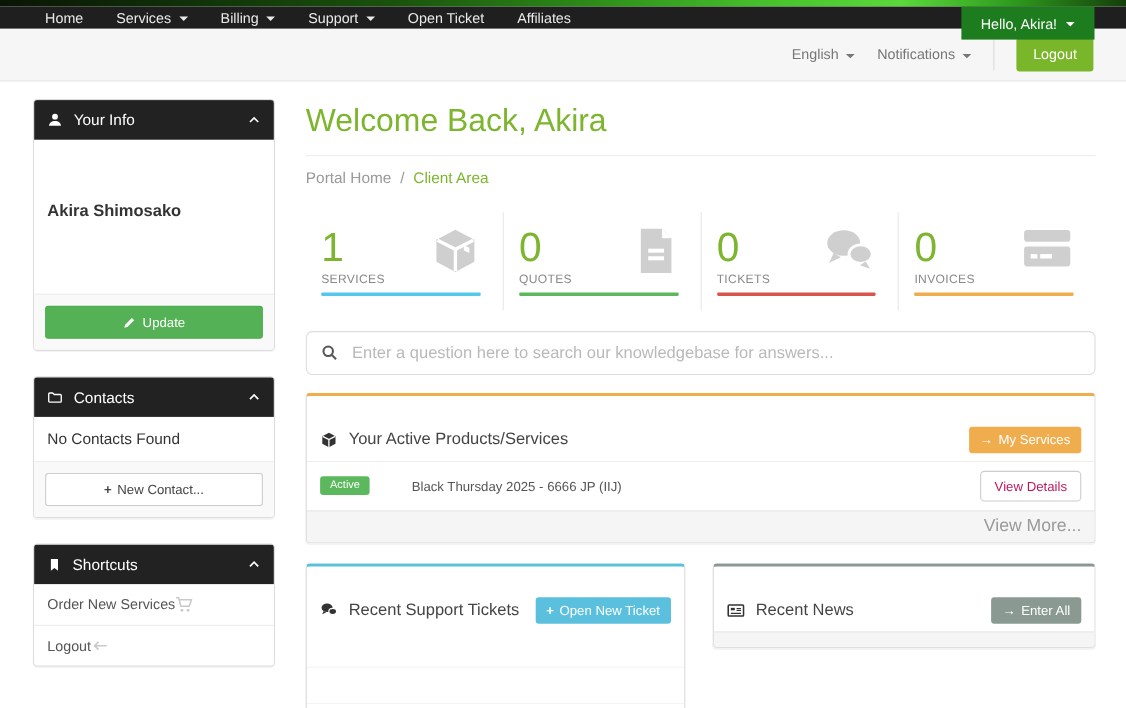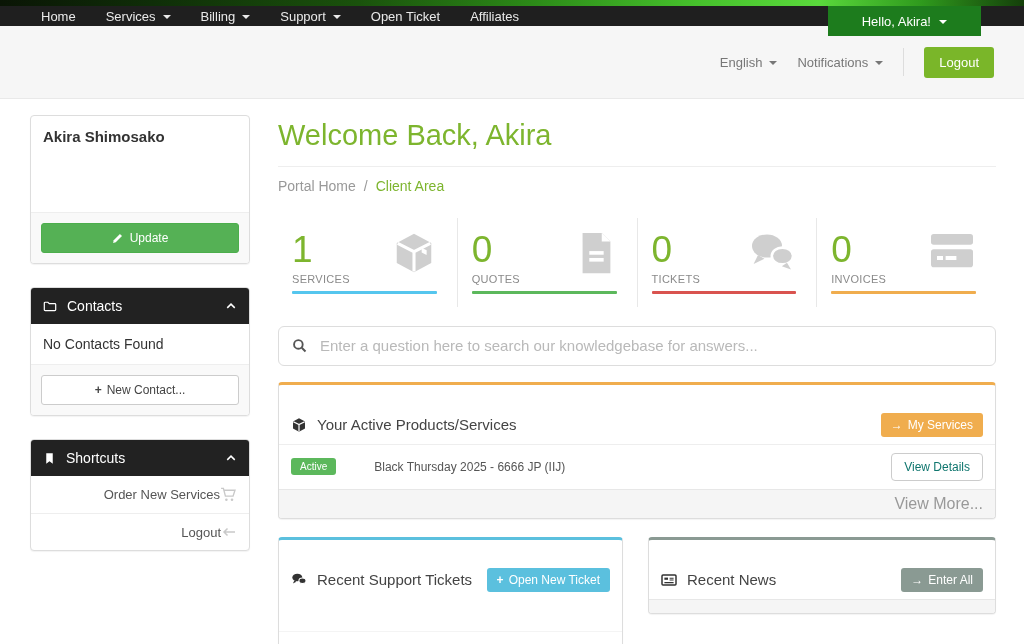--- a/index.html
+++ b/index.html
@@ -10,41 +10,41 @@
     background:#fff; color:#333;
   }
   
   .top-strip { height:6px;
     background:linear-gradient(90deg,#0a1505 0%,#0f2e08 15%,#1a520c 35%,#2c8a18 52%,#46c12c 68%,#5ad83c 80%,#2f9a1d 90%,#143f0a 100%);
   }
   
   .navbar { height:20px; background:#1f1f1f; display:flex; align-items:stretch; padding-left:26px; position:relative; }
   .nav-item { display:flex; align-items:center; gap:7px; padding:0 15px; color:#e9e9e9; font-size:13px; cursor:pointer; }
   .caret { display:inline-block; width:0; height:0; border-left:4px solid transparent; border-right:4px solid transparent; border-top:4px solid currentColor; margin-top:2px; }
-  .account-btn { position:absolute; right:43px; top:0; height:30px; background:#1d7c1d; color:#fff; display:flex; align-items:center; gap:8px; padding:0 34px; font-size:13px; cursor:pointer; border:none; }
-  
-  .subheader { height:73px; background:#f6f6f6; border-bottom:1px solid #e9e9e9; display:flex; align-items:center; justify-content:flex-end; gap:20px; padding-right:30px; }
+  .account-btn { position:absolute; right:29px; top:0; height:30px; background:#1d7c1d; color:#fff; display:flex; align-items:center; gap:8px; padding:0 18px; font-size:13px; cursor:pointer; border:none; }
+  
+  .subheader { height:48px; background:#f6f6f6; border-bottom:1px solid #e9e9e9; display:flex; align-items:center; justify-content:flex-end; gap:20px; padding-right:30px; }
   .sub-link { color:#777; font-size:13px; display:flex; gap:7px; align-items:center; cursor:pointer; }
   .sub-divider { width:1px; height:28px; background:#ddd; }
   .logout-btn { background:#7ab629; color:#fff; font-size:13px; padding:8px 15px; border-radius:3px; border:none; cursor:pointer; }
   
   .content { display:flex; padding:16px 28px 0 30px; gap:28px; }
   .sidebar { width:220px; flex:none; }
   .main { flex:1; min-width:0; }
   
   .panel-side { border:1px solid #ddd; border-radius:4px; margin-bottom:23px; box-shadow:0 1px 1px rgba(0,0,0,.05); overflow:hidden; background:#fff; }
   .panel-side-header { background:#222; color:#fff; padding:10px 12px; font-size:14px; display:flex; align-items:center; gap:10px; cursor:pointer; }
   .panel-side-header .flex { flex:1; }
   .side-body { padding:12px; font-size:14px; color:#333; }
   .name-text { font-weight:bold; font-size:15px; }
-  .your-info-body { min-height:96px; }
+  .your-info-body { min-height:96px;margin-top:44px; }
   .side-footer { background:#f9f9f9; border-top:1px solid #eee; padding:10px; }
   .update-btn { width:100%; background:#55b155; border:1px solid #4cae4c; color:#fff; font-size:12px; padding:7px 0; border-radius:3px; display:flex; justify-content:center; align-items:center; gap:7px; cursor:pointer; }
   .new-contact-btn { width:100%; background:#fff; border:1px solid #ccc; color:#444; font-size:12px; padding:7px 0; border-radius:3px; display:flex; justify-content:center; align-items:center; gap:5px; cursor:pointer; }
-  .shortcut-item { display:flex; align-items:center; justify-content:flex-end; padding:10px 12px; font-size:13px; color:#555; cursor:pointer; }
+  .shortcut-item { display:flex; align-items:center; justify-content:flex-start; padding:10px 12px; font-size:13px; color:#555; cursor:pointer; }
   .shortcut-item + .shortcut-item { border-top:1px solid #eee; }
   .shortcut-icon { color:#c9c9c9; }
   
   .page-heading { font-size:29px; font-weight:400; color:#7db52e; margin:4px 0 14px; }
   .heading-rule { border:none; border-top:1px solid #eee; margin:0 0 11px; }
   .breadcrumb { font-size:14px; color:#999; display:flex; gap:8px; }
   .breadcrumb .current { color:#7db52e; }
   
   .stats-row { display:flex; margin-top:24px; }
   .stat-tile { flex:1; position:relative; padding:13px 20px 13px 14px; }
@@ -64,21 +64,21 @@
   .panel-header { display:flex; align-items:center; gap:10px; padding:7px 12px; min-height:33px;margin-top:21px; }
   .panel-header svg { color:#333; flex:none; }
   .panel-title { font-size:15px; color:#444; }
   .header-btn { margin-left:auto; border:none; border-radius:3px; color:#fff; font-size:12px; padding:5px 10px; display:flex; align-items:center; gap:5px; cursor:pointer; }
   .btn-orange { background:#f0ad4e; }
   .btn-blue { background:#5bc0de; }
   .btn-gray { background:#8a9a93; }
   .product-row { border-top:1px solid #eee; display:flex; align-items:center; padding:8px 12px; }
   .status-badge { background:#5cb85c; color:#fff; font-size:10px; font-weight:normal; padding:3px 9px; border-radius:3px; flex:none; }
   .product-name { font-size:12px; color:#555; flex:1; margin-left:38px; }
-  .view-details-btn { background:#fff; border:1px solid #ccc; border-radius:4px; font-size:12px; color:#0f766e; padding:6px 12px; cursor:pointer; }
+  .view-details-btn { background:#fff; border:1px solid #ccc; border-radius:4px; font-size:12px; color:#be185d; padding:6px 12px; cursor:pointer; }
   .panel-footer { background:#f5f5f5; border-top:1px solid #e7e7e7; padding:5px 12px; text-align:right; font-size:16px; color:#999; }
   .view-more-link { cursor:pointer; }
   
   .bottom-row { display:flex; gap:25px; margin-top:18px; align-items:flex-start; }
   .tickets-panel { width:345px; flex:none; border-top:3px solid #5bc0de; }
   .tickets-body { height:101px; }
   .empty-row { height:33px; }
   .empty-row.b { border-bottom:1px solid #f4f4f4; }
   .news-panel { flex:1; border-top:3px solid #8a9a93; }
   .news-footer { background:#f5f5f5; border-top:1px solid #e7e7e7; height:14px; }
@@ -129,20 +129,31 @@
     </div>
   <div class="sub-divider"></div>
   <button class="logout-btn">Logout</button>
 </div>
 
 <div class="content">
 
   <aside class="sidebar">
 
     <div class="panel-side">
+      <div class="panel-side-header">
+        <svg width="14" height="14" viewBox="0 0 16 16">
+            <circle cx="8" cy="4.6" r="3" fill="#fff"></circle>
+            <path d="M1.8 14.2c0-3.1 2.8-5.1 6.2-5.1s6.2 2 6.2 5.1z" fill="#fff"></path>
+          </svg>
+        <span>Your Info</span>
+        <span class="flex"></span>
+        <svg width="12" height="12" viewBox="0 0 16 16">
+            <path d="M3 10.5 8 5.5l5 5" fill="none" stroke="#fff" stroke-width="2"></path>
+          </svg>
+      </div>
       <div class="side-body your-info-body">
         <span class="name-text">Akira Shimosako</span>
       </div>
       <div class="side-footer">
         <button class="update-btn">
           <svg width="11" height="11" viewBox="0 0 16 16">
               <path d="M1.5 14.5l1-4 9-9 3 3-9 9z" fill="#fff"></path>
             </svg>
           <span>Update</span>
         </button>

